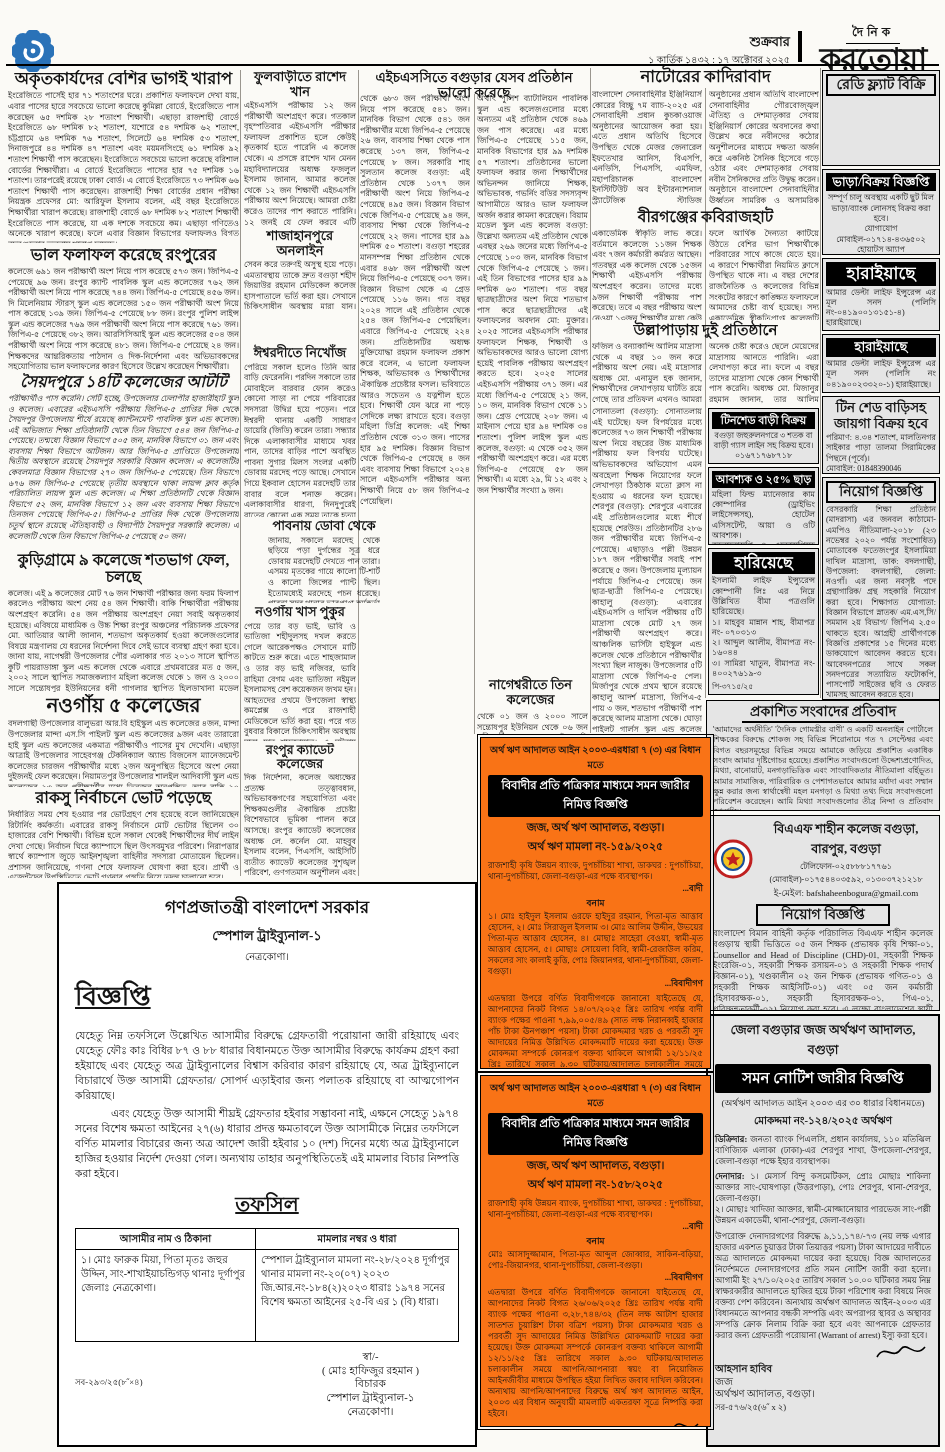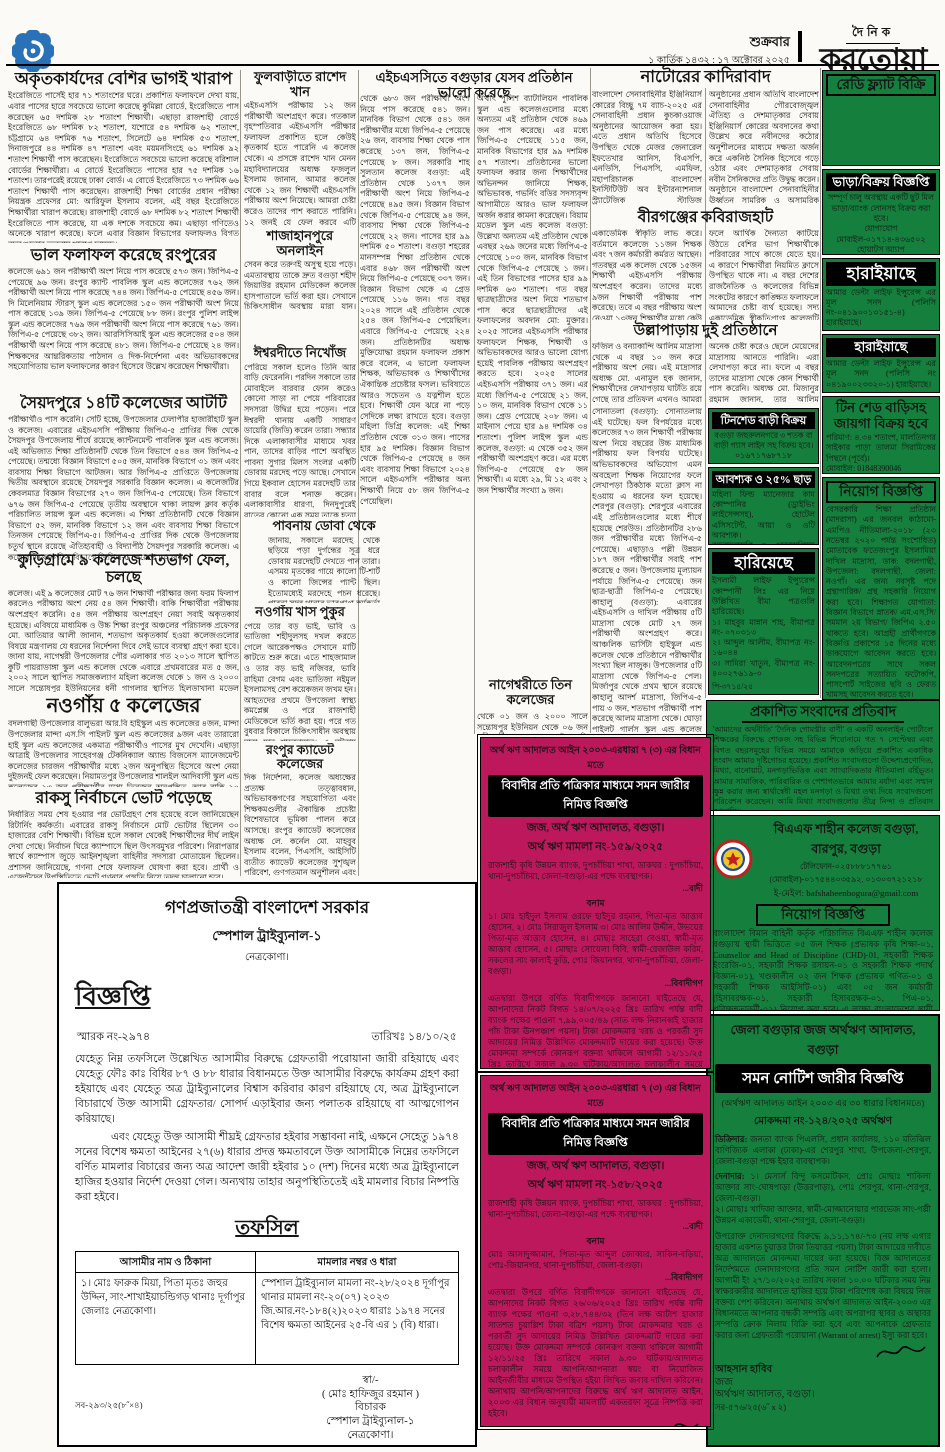--- a/index.html
+++ b/index.html
@@ -9,30 +9,30 @@
   .art{position:absolute;overflow:hidden;}
   .hl{font-weight:bold;text-align:center;line-height:1.12;font-family:"Liberation Serif",serif;}
   .bd{font-size:8px;line-height:10.6px;text-align:justify;overflow:hidden;}
   .vr{position:absolute;width:1px;background:#9a968e;}
   
   .day{font-size:13px;font-weight:bold;text-align:right;}
   .dateline{font-size:9.5px;text-align:right;}
   .mast-top{font-size:12px;font-weight:bold;letter-spacing:4px;border-bottom:1.5px solid #000;display:inline-block;padding:0 6px;}
   .mast-name{font-size:31px;font-weight:800;letter-spacing:-1px;line-height:1.0;font-family:"Liberation Serif",serif;}
   
-  .adbox{position:absolute;border:1.6px solid #000;background:#15803d;padding:2px 3px;overflow:hidden;box-sizing:border-box;}
+  .adbox{position:absolute;border:1.6px solid #000;background:#e5e5e5;padding:2px 3px;overflow:hidden;box-sizing:border-box;}
   .adtitle{font-weight:bold;text-align:center;font-size:13px;line-height:1.15;margin:1px 0 2px;}
   .adtitle.inv{background:#000;color:#fff;padding:2px 0;}
   .adtitle.boxed{border:2px solid #000;padding:1px 0;}
   .adbody{font-size:8px;line-height:10.3px;text-align:justify;white-space:pre-line;}
   .adbody.ctr{text-align:center;}
   .adfoot{display:flex;justify-content:space-between;font-size:7.5px;margin-top:2px;}
   .signer{font-weight:bold;font-size:8px;text-align:right;}
   
-  .court{position:absolute;border:1.5px solid #000;outline:1px solid #000;outline-offset:2px;background:#be185d;
+  .court{position:absolute;border:1.5px solid #000;outline:1px solid #000;outline-offset:2px;background:#f97316;
          padding:5px 7px;box-sizing:border-box;overflow:hidden;}
   .law{font-size:9.5px;font-weight:bold;text-align:center;}
   .invbar{background:#000;color:#fff;font-weight:bold;text-align:center;font-size:11.5px;padding:2px 0;margin:2px 0;border-radius:2px;}
   .cline{font-size:11px;font-weight:bold;text-align:center;}
   .cbody{font-size:8.4px;line-height:11px;text-align:justify;}
   .ralign{text-align:right;font-weight:bold;font-size:8.5px;}
   .vs{text-align:center;font-weight:bold;font-size:9px;}
   .sigblock{text-align:left;font-size:10px;line-height:1.25;}
   .footrow{display:flex;justify-content:space-between;align-items:flex-end;font-size:8.5px;}
   
@@ -93,21 +93,21 @@
   <div class="vr" style="left:820px;top:68px;height:630px;"></div>
 
   <div class="art" style="left:8px;top:70px;width:231px;height:173px;">
     <div class="hl" style="font-size:16.5px;">অকৃতকার্যদের বেশির ভাগই খারাপ</div>
     <div class="bd" style="margin-top:3px;">ইংরেজিতে পার্সেই হার ৭১ শতাংশের ঘরে। প্রকাশিত ফলাফলে দেখা যায়, এবার পাসের হারে সবচেয়ে ভালো করেছে কুমিল্লা বোর্ডে, ইংরেজিতে পাস করেছেন ৬৫ দশমিক ২৮ শতাংশ শিক্ষার্থী। এছাড়া রাজশাহী বোর্ডে ইংরেজিতে ৬৮ দশমিক ৮২ শতাংশ, যশোরে ৫৪ দশমিক ৬২ শতাংশ, চট্টগ্রামে ৬৪ দশমিক ৭৬ শতাংশ, সিলেটে ৬৪ দশমিক ৫৩ শতাংশ, দিনাজপুরে ৪৪ দশমিক ৪৭ শতাংশ এবং ময়মনসিংহে ৬১ দশমিক ৯২ শতাংশ শিক্ষার্থী পাস করেছেন। ইংরেজিতে সবচেয়ে ভালো করেছে বরিশাল বোর্ডের শিক্ষার্থীরা। এ বোর্ডে ইংরেজিতে পাসের হার ৭৫ দশমিক ১৬ শতাংশ। তারপরেই রয়েছে ঢাকা বোর্ড। এ বোর্ডে ইংরেজিতে ৭৩ দশমিক ৬৬ শতাংশ শিক্ষার্থী পাস করেছেন। রাজশাহী শিক্ষা বোর্ডের প্রধান পরীক্ষা নিয়ন্ত্রক প্রফেসর মো: আরিফুল ইসলাম বলেন, এই বছর ইংরেজিতে শিক্ষার্থীরা খারাপ করেছে। রাজশাহী বোর্ডে ৬৮ দশমিক ৮২ শতাংশ শিক্ষার্থী ইংরেজিতে পাস করেছে, যা এক দশকে সবচেয়ে কম। এছাড়া গণিতেও অনেকে খারাপ করেছে। ফলে এবার বিজ্ঞান বিভাগের ফলাফলও বিগত বছরগুলোর তুলনায় খারাপ হয়েছে।</div>
   </div>
   <div class="art" style="left:8px;top:246px;width:231px;height:125px;">
     <div class="hl" style="font-size:16px;">ভাল ফলাফল করেছে রংপুরের</div>
     <div class="bd" style="margin-top:3px;">কলেজে ৬৯১ জন পরীক্ষার্থী অংশ নিয়ে পাস করেছে ৫৭৩ জন। জিপিএ-৫ পেয়েছে ৯৬ জন। রংপুর ক্যান্ট পাবলিক স্কুল এন্ড কলেজের ৭৬২ জন পরীক্ষার্থী অংশ নিয়ে পাস করেছে ৭৪৪ জন। জিপিএ-৫ পেয়েছে ৪৫৬ জন। দি মিলেনিয়াম স্টারস্ স্কুল এন্ড কলেজের ১৫০ জন পরীক্ষার্থী অংশ নিয়ে পাস করেছে ১৩৯ জন। জিপিএ-৫ পেয়েছে ৮৮ জন। রংপুর পুলিশ লাইন্স স্কুল এন্ড কলেজের ৭৬৯ জন পরীক্ষার্থী অংশ নিয়ে পাস করেছে ৭৬১ জন। জিপিএ-৫ পেয়েছে ৩৮২ জন। আরসিসিআই স্কুল এন্ড কলেজের ৫০৪ জন পরীক্ষার্থী অংশ নিয়ে পাস করেছে ৪৮১ জন। জিপিএ-৫ পেয়েছে ২৪ জন। শিক্ষকদের আন্তরিকতায় পাঠদান ও দিক-নির্দেশনা এবং অভিভাবকদের সহযোগিতায় ভাল ফলাফলের কারণ হিসেবে উল্লেখ করেছেন শিক্ষার্থীরা।</div>
   </div>
-  <div class="art" style="left:8px;top:394px;width:231px;height:176px;">
+  <div class="art" style="left:8px;top:373px;width:231px;height:176px;font-style:italic;">
     <div class="hl" style="font-size:16px;">সৈয়দপুরে ১৪টি কলেজের আটটি</div>
     <div class="bd" style="margin-top:3px;">পরীক্ষার্থীও পাস করেনি। সেটি হচ্ছে, উপজেলার ঢেলাপীর হাজারীহাট স্কুল ও কলেজ। এবারের এইচএসসি পরীক্ষায় জিপিএ-৫ প্রাপ্তির দিক থেকে সৈয়দপুর উপজেলায় শীর্ষে রয়েছে ক্যান্টনমেন্ট পাবলিক স্কুল এন্ড কলেজ। এই অভিজাত শিক্ষা প্রতিষ্ঠানটি থেকে তিন বিভাগে ৫৪৪ জন জিপিএ-৫ পেয়েছে। তন্মধ্যে বিজ্ঞান বিভাগে ৫০৫ জন, মানবিক বিভাগে ৩১ জন এবং ব্যবসায় শিক্ষা বিভাগে আটজন। আর জিপিএ-৫ প্রাপ্তিতে উপজেলায় দ্বিতীয় অবস্থানে রয়েছে সৈয়দপুর সরকারি বিজ্ঞান কলেজ। এ কলেজটির কেবলমাত্র বিজ্ঞান বিভাগের ২৭০ জন জিপিএ-৫ পেয়েছে। তিন বিভাগে ৬৭৬ জন জিপিএ-৫ পেয়েছে তৃতীয় অবস্থানে থাকা লায়ন্স ক্লাব কর্তৃক পরিচালিত লায়ন্স স্কুল এন্ড কলেজ। এ শিক্ষা প্রতিষ্ঠানটি থেকে বিজ্ঞান বিভাগে ৫২ জন, মানবিক বিভাগে ১২ জন এবং ব্যবসায় শিক্ষা বিভাগে তিনজন পেয়েছে জিপিএ-৫। জিপিএ-৫ প্রাপ্তির দিক থেকে উপজেলায় চতুর্থ স্থানে রয়েছে ঐতিহ্যবাহী ও বিদ্যাপীঠ সৈয়দপুর সরকারি কলেজ। এ কলেজটি থেকে তিন বিভাগে জিপিএ-৫ পেয়েছে ৫০ জন।</div>
   </div>
   <div class="art" style="left:8px;top:551px;width:231px;height:141px;">
     <div class="hl" style="font-size:15.5px;">কুড়িগ্রামে ৯ কলেজে শতভাগ ফেল, চলছে</div>
     <div class="bd" style="margin-top:3px;">কলেজ। এই ৯ কলেজের মোট ৭৬ জন শিক্ষার্থী পরীক্ষার জন্য ফরম ফিলাপ করলেও পরীক্ষায় অংশ নেয় ৫৪ জন শিক্ষার্থী। বাকি শিক্ষার্থীরা পরীক্ষায় অংশগ্রহণ করেনি। ৫৪ জন পরীক্ষায় অংশগ্রহণ নেয়া সবাই অকৃতকার্য হয়েছে। এবিষয়ে মাধ্যমিক ও উচ্চ শিক্ষা রংপুর অঞ্চলের পরিচালক প্রফেসর মো. আতিয়ার আলী জানান, শতভাগ অকৃতকার্য হওয়া কলেজগুলোর বিষয়ে মন্ত্রণালয় যে ধরনের নির্দেশনা দিবে সেই ভাবে ব্যবস্থা গ্রহণ করা হবে। জানা যায়, নাগেশ্বরী উপজেলার পৌর এলাকার গত ২০১৩ সালে স্থাপিত কুটি পায়রাডাঙ্গা স্কুল এন্ড কলেজ থেকে এবারে প্রথমবারের মত ৫ জন, ২০০২ সালে স্থাপিত সমাজকল্যাণ মহিলা কলেজ থেকে ১ জন ও ২০০০ সালে সন্তোষপুর ইউনিয়নের ধনী গাগলার স্থাপিত হিলডাখানা মডেল কলেজ থেকে ৫ জন পরীক্ষার্থী এবারে এইচএসসি পরীক্ষায় অংশগ্রহণ করে সবাই অকৃতকার্য হয়েছে। এছাড়া ধনডাঙ্গা স্কুল ও কলেজ থেকে ১ জন, নিগের মার্কইট কলেজে ১০ জন, রায়গঞ্জ মেনন কলেজে ১২ জন।</div>
   </div>
   <div class="art" style="left:8px;top:694px;width:231px;height:93px;">
     <div class="hl" style="font-size:20px;">নওগাঁয় ৫ কলেজের</div>
     <div class="bd" style="margin-top:3px;">বদলগাছী উপজেলার বালুভরা আর.বি হাইস্কুল এন্ড কলেজের ৪জন, মান্দা উপজেলার মান্দা এস.সি পাইলট স্কুল এন্ড কলেজের ৯জন এবং তারারো হাই স্কুল এন্ড কলেজের একমাত্র পরীক্ষার্থীও পাসের মুখ দেখেনি। এছাড়া আত্রাই উপজেলার সাহেবগঞ্জ টেকনিক্যাল অ্যান্ড বিজনেস ম্যানেজমেন্ট কলেজের চারজন পরীক্ষার্থীর মধ্যে ২জন অনুপস্থিত হিসেবে অংশ নেয়া দুইজনই ফেল করেছেন। নিয়ামতপুর উপজেলার শালইল আদিবাসী স্কুল এন্ড কলেজের ২৩ জন পরীক্ষার্থীর মধ্যে তিনজন অনুপস্থিত, আর বাকি ২০ জনই অকৃতকার্য। জেলা শিক্ষা অফিসার (ভারপ্রাপ্ত) মো. শাহজাহান হোসেন বলেন, এমন ফলাফল অত্যন্ত দুঃখজনক ও উদ্বেগের। এসব প্রতিষ্ঠানের ফলাফল গভীরভাবে বিশ্লেষণ করে শিক্ষার মানোন্নয়নে বিশেষ উদ্যোগ নেওয়া হবে।</div>
@@ -303,24 +303,20 @@
         <path d="M5 13 C12 2 19 16 26 7 C32 0 40 15 49 5" fill="none" stroke="#000" stroke-width="1.5"></path>
       </svg>
 
   </div>
 
   <div class="gov" style="left:57px;top:882px;width:420px;height:565px;">
     <div class="l1">গণপ্রজাতন্ত্রী বাংলাদেশ সরকার</div>
     <div class="l2">স্পেশাল ট্রাইব্যুনাল-১</div>
     <div class="l3">নেত্রকোণা।</div>
     <div class="bigtitle">বিজ্ঞপ্তি</div>
-    <div class="memo">
-      <span>স্মারক নং-২৯৭৪</span>
-      <span>তারিখঃ ১৪/১০/২৫</span>
-    </div>
     <div class="gpara">যেহেতু নিম্ন তফসিলে উল্লেখিত আসামীর বিরুদ্ধে গ্রেফতারী পরোয়ানা জারী রহিয়াছে এবং যেহেতু ফৌঃ কাঃ বিধির ৮৭ ও ৮৮ ধারার বিধানমতে উক্ত আসামীর বিরুদ্ধে কার্যক্রম গ্রহণ করা হইয়াছে এবং যেহেতু অত্র ট্রাইব্যুনালের বিশ্বাস করিবার কারণ রহিয়াছে যে, অত্র ট্রাইব্যুনালে বিচারার্থে উক্ত আসামী গ্রেফতার/ সোপর্দ এড়াইবার জন্য পলাতক রহিয়াছে বা আত্মগোপন করিয়াছে।</div>
     <div class="gpara ind">এবং যেহেতু উক্ত আসামী শীঘ্রই গ্রেফতার হইবার সম্ভাবনা নাই, এক্ষনে সেহেতু ১৯৭৪ সনের বিশেষ ক্ষমতা আইনের ২৭(৬) ধারার প্রদত্ত ক্ষমতাবলে উক্ত আসামীকে নিম্নের তফসিলে বর্ণিত মামলার বিচারের জন্য অত্র আদেশ জারী হইবার ১০ (দশ) দিনের মধ্যে অত্র ট্রাইব্যুনালে হাজির হওয়ার নির্দেশ দেওয়া গেল। অন্যথায় তাহার অনুপস্থিতিতেই এই মামলার বিচার নিষ্পত্তি করা হইবে।</div>
     <div class="tafsil">তফসিল</div>
     <table class="sched">
       <tbody>
           <tr>
         <th style="width:47%;">আসামীর নাম ও ঠিকানা</th>
         <th>মামলার নম্বর ও ধারা</th>
       </tr>
       <tr style="height:92px;">

